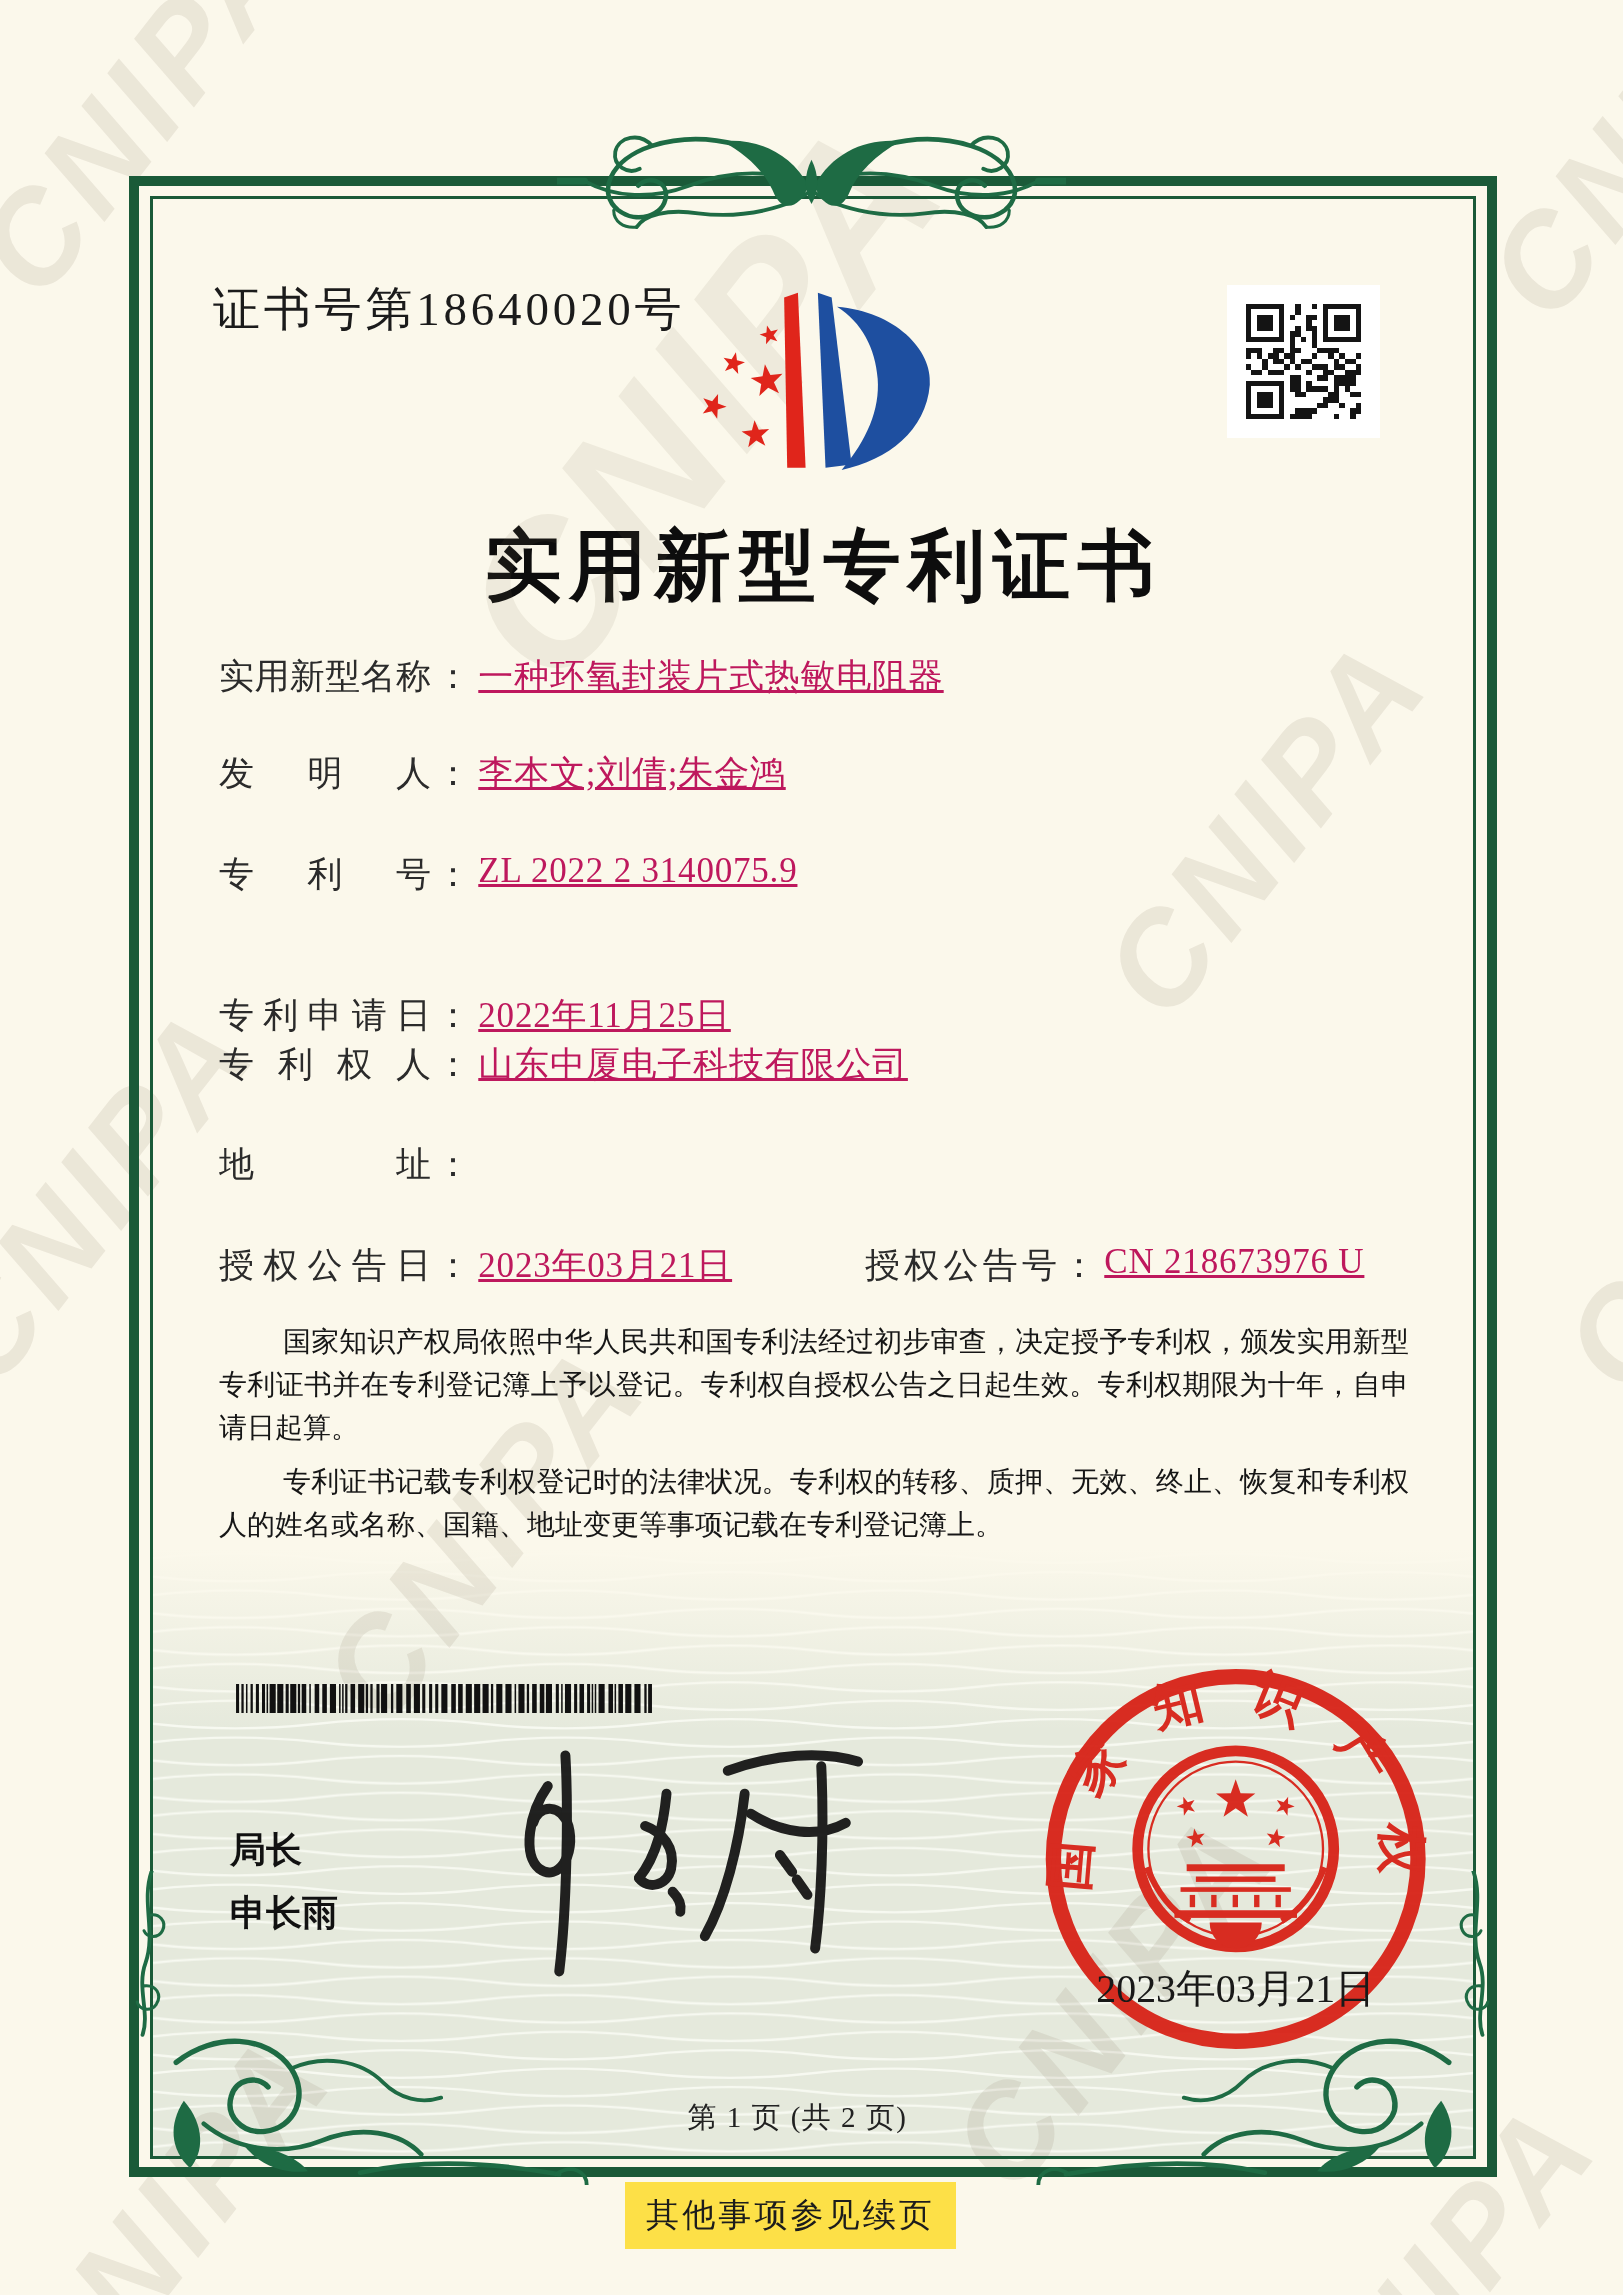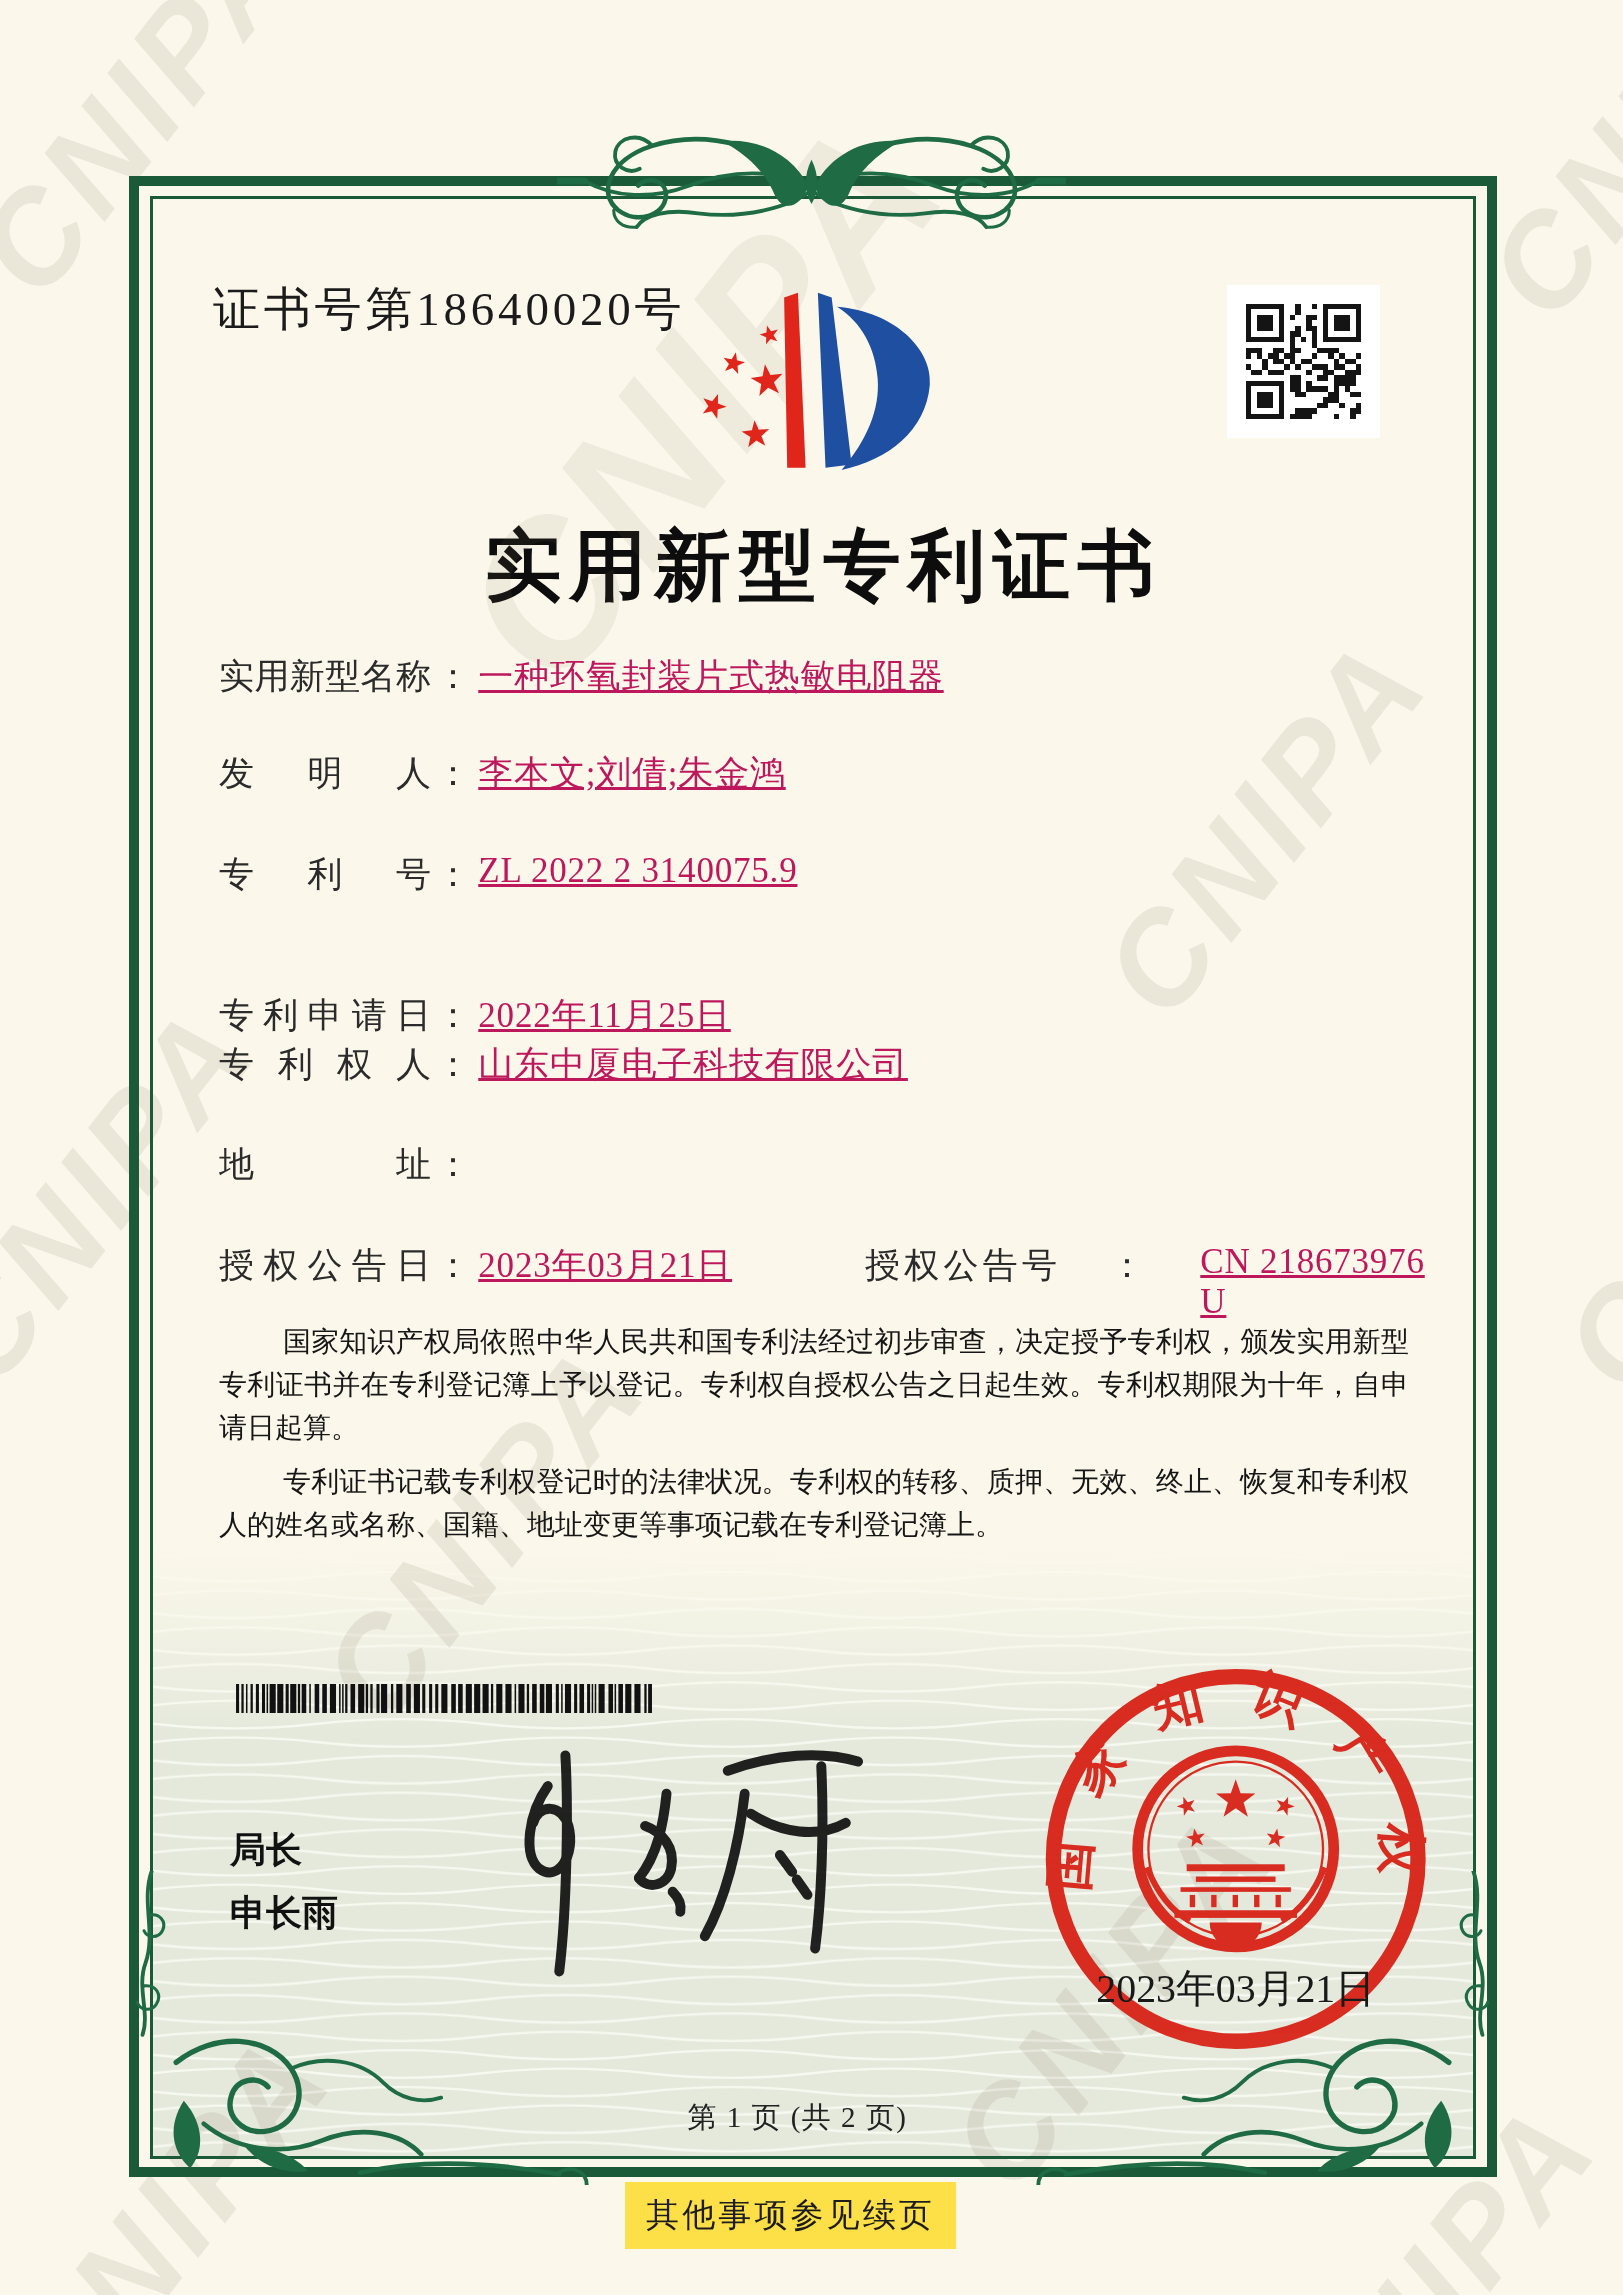--- a/index.html
+++ b/index.html
@@ -27,21 +27,21 @@
   .z5{z-index:5;}
   #certno{position:absolute;left:213px;top:278px;font-size:47px;letter-spacing:3.8px;color:#1b1b1b;}
   #title{position:absolute;left:0;top:515px;width:1623px;text-align:center;
     font-size:77px;font-weight:700;letter-spacing:7.7px;color:#0d0d0d;margin-left:12px;}
   .frow{position:absolute;left:219px;display:flex;align-items:flex-start;font-size:35px;}
   .flabel{display:inline-block;width:212px;text-align:justify;text-align-last:justify;
     color:#2b2b2b;flex:0 0 212px;}
   .fcolon{color:#2b2b2b;margin:0 7.7px 0 4.6px;}
   .fvalue{color:#be185d;letter-spacing:0.8px;text-decoration:underline;}
   .addr{width:905px;line-height:1.32;}
-  .grant2{position:absolute;left:646px;top:0;display:flex;align-items:flex-start;gap:48px;}
+  .grant2{position:absolute;left:646px;top:0;display:flex;align-items:flex-start;}
   .grant2 .flabel{width:192px;flex:0 0 192px;}
   .bodytext{position:absolute;left:219px;top:1320px;width:1190px;z-index:5;}
   .bodytext p{margin:0 0 10.7px 0;font-size:28px;line-height:43px;text-align:justify;
     text-indent:64px;color:#161616;}
   #sigtitle,#signame{position:absolute;left:230px;z-index:5;
     font:700 36px "Liberation Sans","DejaVu Sans",sans-serif;color:#111;}
   #sigtitle{top:1826px;} #signame{top:1889px;}
   #pagefooter{position:absolute;left:583px;top:2098px;width:429px;text-align:center;
     font-size:29px;letter-spacing:1.5px;color:#222;z-index:5;}
   #tab{position:absolute;left:625px;top:2182px;width:331px;height:67px;background:#fde047;

